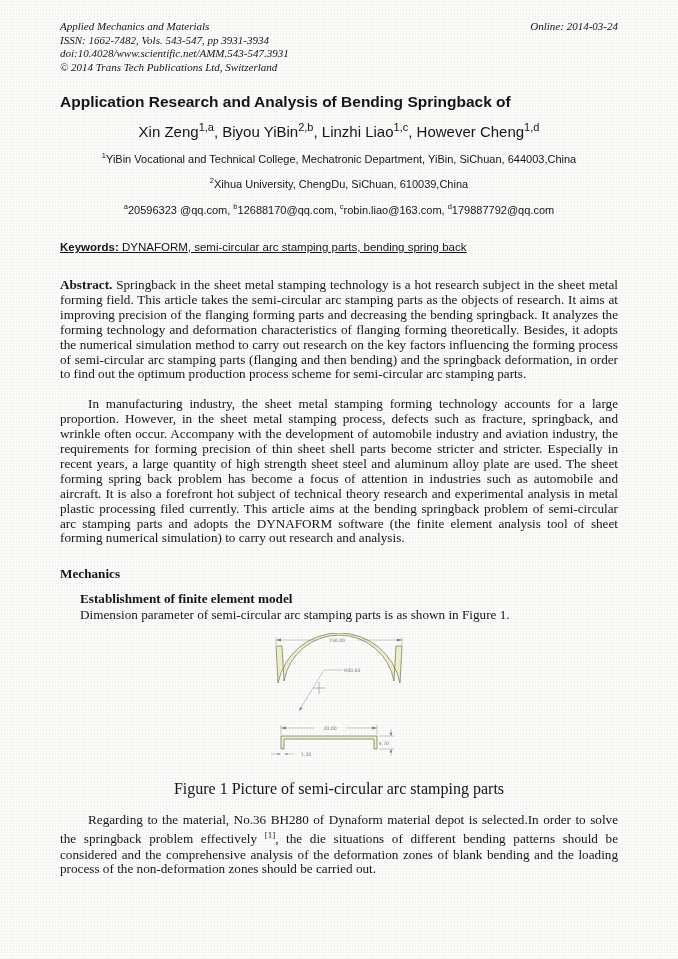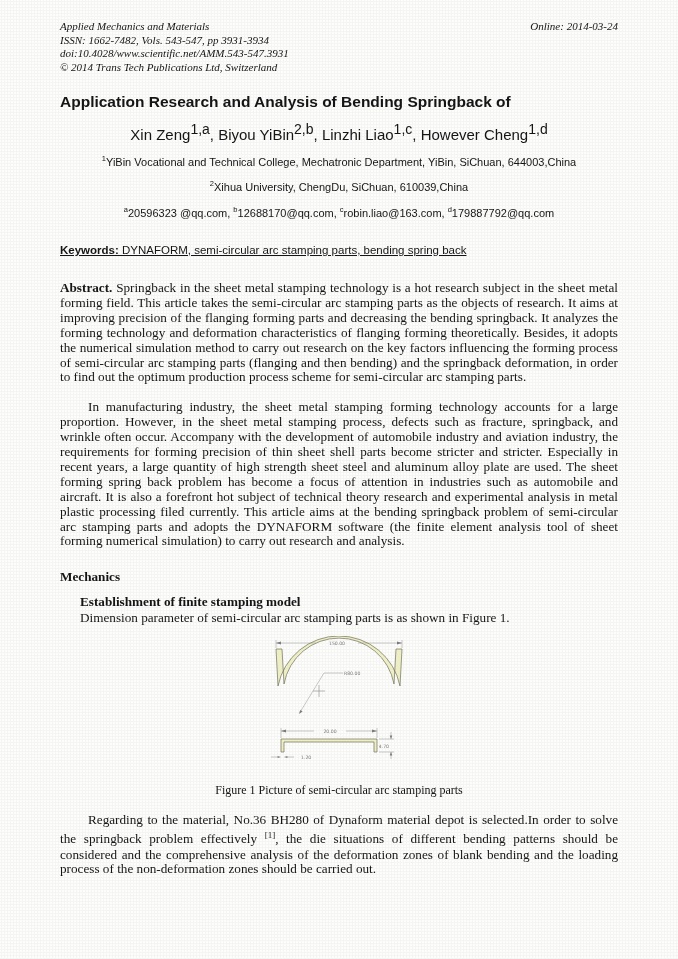--- a/index.html
+++ b/index.html
@@ -16,39 +16,39 @@
     overflow:hidden;
   }
   .doc-header { display:flex; justify-content:space-between; align-items:flex-start;
     font-style:italic; font-size:11px; line-height:13.5px; }
   .header-left div { white-space:nowrap; }
   .title { font-family:"Liberation Sans", sans-serif; font-weight:bold;
     font-size:15.5px; line-height:21px; text-align:left; margin:17px 0 0 0; }
   .title-line { display:block; }
   .authors { text-align:center; font-family:"Liberation Sans", sans-serif;
     font-size:15px; margin-top:9px; }
-  .authors sup { font-size:14px; }
+  .authors sup { font-size:11px; }
   .affil { text-align:center; font-family:"Liberation Sans", sans-serif;
     font-size:11px; margin-top:11px; }
   .affil sup { font-size:7.5px; }
   .emails { text-align:center; font-family:"Liberation Sans", sans-serif;
     font-size:11px; margin-top:13px; }
   .emails sup { font-size:7.5px; }
   .keywords { font-family:"Liberation Sans", sans-serif; font-size:11.5px; margin:25px 0 0 0;text-decoration:underline; }
   .body-par { font-size:13.2px; line-height:14.9px; text-align:justify; margin:15px 0 0 0; }
   .abstract { margin-top:25px; }
   .indent { text-indent:28px; }
   .ref-sup { font-size:9px; }
   .section-heading { font-size:13.2px; font-weight:bold; margin:20px 0 0 0;
     font-family:"Liberation Serif", serif; }
   .sub-heading { font-size:13.2px; font-weight:bold; margin:9px 0 0 20px;
     font-family:"Liberation Serif", serif; }
   .lead { font-size:13.2px; margin:0 0 0 20px; }
   figure { margin:10px 0 0 0; text-align:center; }
-  figcaption { font-size:12px; margin-top:1px; }
+  figcaption { font-size:16px; margin-top:1px; }
   .part-shape { stroke:#70705a; stroke-width:0.7; }
   .dim-line { stroke:#929292; stroke-width:0.5; fill:none; }
   .dim-arrow { stroke:none; }
   .dim-text { font-family:"DejaVu Sans", sans-serif; font-size:4.6px; }
   .center-mark { stroke:#8a8a8a; stroke-width:0.6; }
 </style>
 </head>
 <body>
 
 <div class="page">
@@ -81,21 +81,21 @@
     <sup>a</sup><span>20596323 @qq.com, </span><sup>b</sup><span>12688170@qq.com, </span><sup>c</sup><span>robin.liao@163.com, </span><sup>d</sup><span>179887792@qq.com</span>
   </div>
 
   <p class="keywords"><b>Keywords: </b><span>DYNAFORM, semi-circular arc stamping parts, bending spring back</span></p>
 
   <p class="body-par abstract"><b>Abstract. </b><span>Springback in the sheet metal stamping technology is a hot research subject in the sheet metal forming field. This article takes the semi-circular arc stamping parts as the objects of research. It aims at improving precision of the flanging forming parts and decreasing the bending springback. It analyzes the forming technology and deformation characteristics of flanging forming theoretically. Besides, it adopts the numerical simulation method to carry out research on the key factors influencing the forming process of semi-circular arc stamping parts (flanging and then bending) and the springback deformation, in order to find out the optimum production process scheme for semi-circular arc stamping parts.</span></p>
 
   <p class="body-par indent">In manufacturing industry, the sheet metal stamping forming technology accounts for a large proportion. However, in the sheet metal stamping process, defects such as fracture, springback, and wrinkle often occur. Accompany with the development of automobile industry and aviation industry, the requirements for forming precision of thin sheet shell parts become stricter and stricter. Especially in recent years, a large quantity of high strength sheet steel and aluminum alloy plate are used. The sheet forming spring back problem has become a focus of attention in industries such as automobile and aircraft. It is also a forefront hot subject of technical theory research and experimental analysis in metal plastic processing filed currently. This article aims at the bending springback problem of semi-circular arc stamping parts and adopts the DYNAFORM software (the finite element analysis tool of sheet forming numerical simulation) to carry out research and analysis.</p>
 
   <h2 class="section-heading">Mechanics</h2>
-  <h3 class="sub-heading">Establishment of finite stamping model</h3>
+  <h3 class="sub-heading">Establishment of finite element model</h3>
   <p class="lead">Dimension parameter of semi-circular arc stamping parts is as shown in Figure 1.</p>
 
   <figure>
     <svg width="170" height="142" viewBox="0 0 170 142" aria-hidden="true">
 
       <path class="part-shape" d="M 22 13 L 24 50 A 62.2 62.2 0 0 1 146 50 L 148 13 L 142 13 L 140 48 A 55.9 55.9 0 0 0 30 48 L 28 13 Z" fill="#ededc6"></path>
 
       <g>
         <path class="dim-line" d="M 22 12 L 22 4 M 148 12 L 148 4 M 22 7 L 62 7 M 104 7 L 148 7"></path>
         <polygon class="dim-arrow" points="22,7 27,5.6 27,8.4" fill="#7c7c7c"></polygon>

